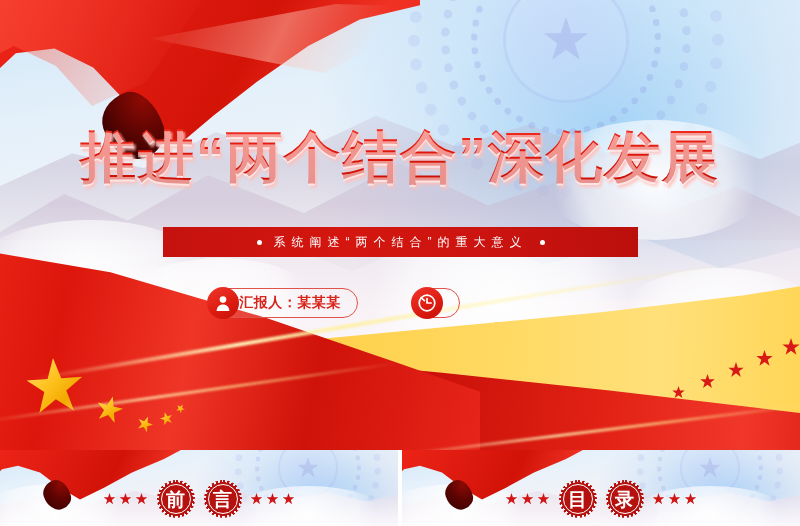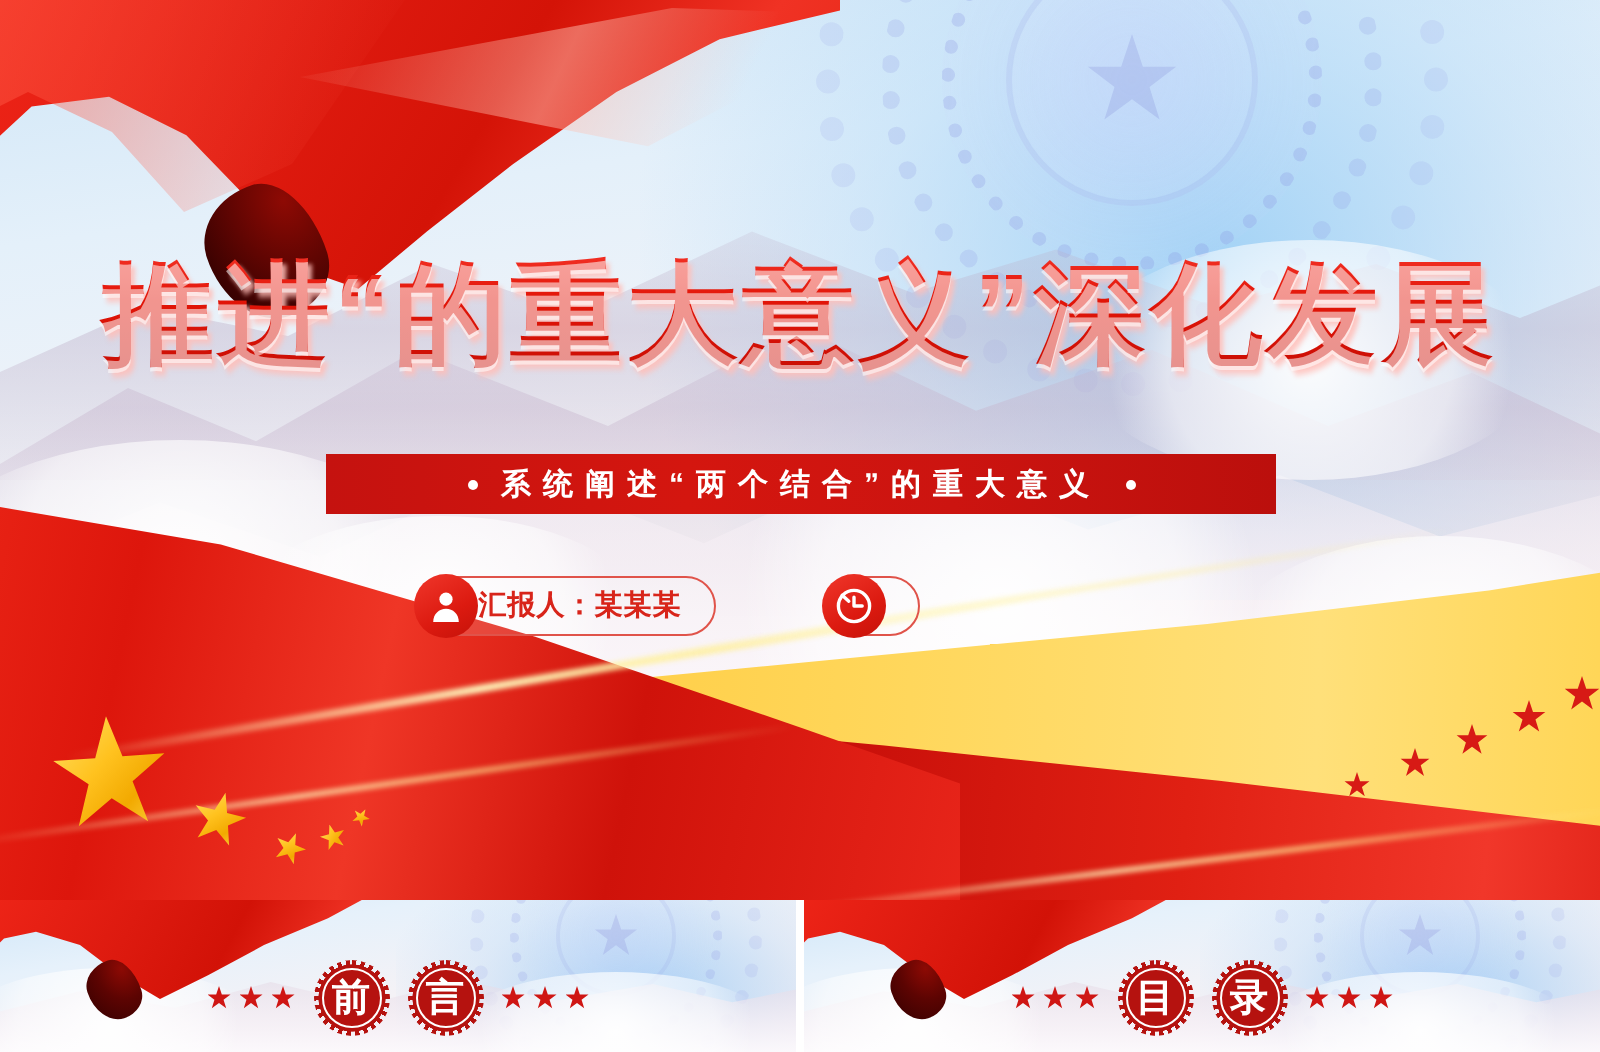--- a/index.html
+++ b/index.html
@@ -243,22 +243,22 @@
     gap: 12px;
   }
   .sub-bar .dot {
     width: 5px; height: 5px;
     border-radius: 50%;
     background: #fff;
     flex: none;
   }
   .sub-bar .sub-text {
     color: #ffffff;
-    font-size: 15px;
-    font-weight: bold;
+    font-size: 12px;
+    font-weight: normal;
     letter-spacing: 6px;
     white-space: nowrap;
   }
 
   
   .meta-row {
     position: absolute;
     left: 0; top: 288px;
     width: 668px;
     display: flex;
@@ -481,21 +481,21 @@
     <div class="gstar gs-4"></div>
     <div class="gstar gs-5"></div>
 
     <div class="rstar rs-1"></div>
     <div class="rstar rs-2"></div>
     <div class="rstar rs-3"></div>
     <div class="rstar rs-4"></div>
     <div class="rstar rs-5"></div>
 
     <div class="title-wrap">
-      <h1 class="main-title">推进“的重大意义”深化发展</h1>
+      <h1 class="main-title">推进“两个结合”深化发展</h1>
     </div>
 
     <div class="sub-bar">
       <span class="dot"></span>
       <span class="sub-text">系统阐述“两个结合”的重大意义</span>
       <span class="dot"></span>
     </div>
 
     <div class="meta-row">
       <div class="pill">

